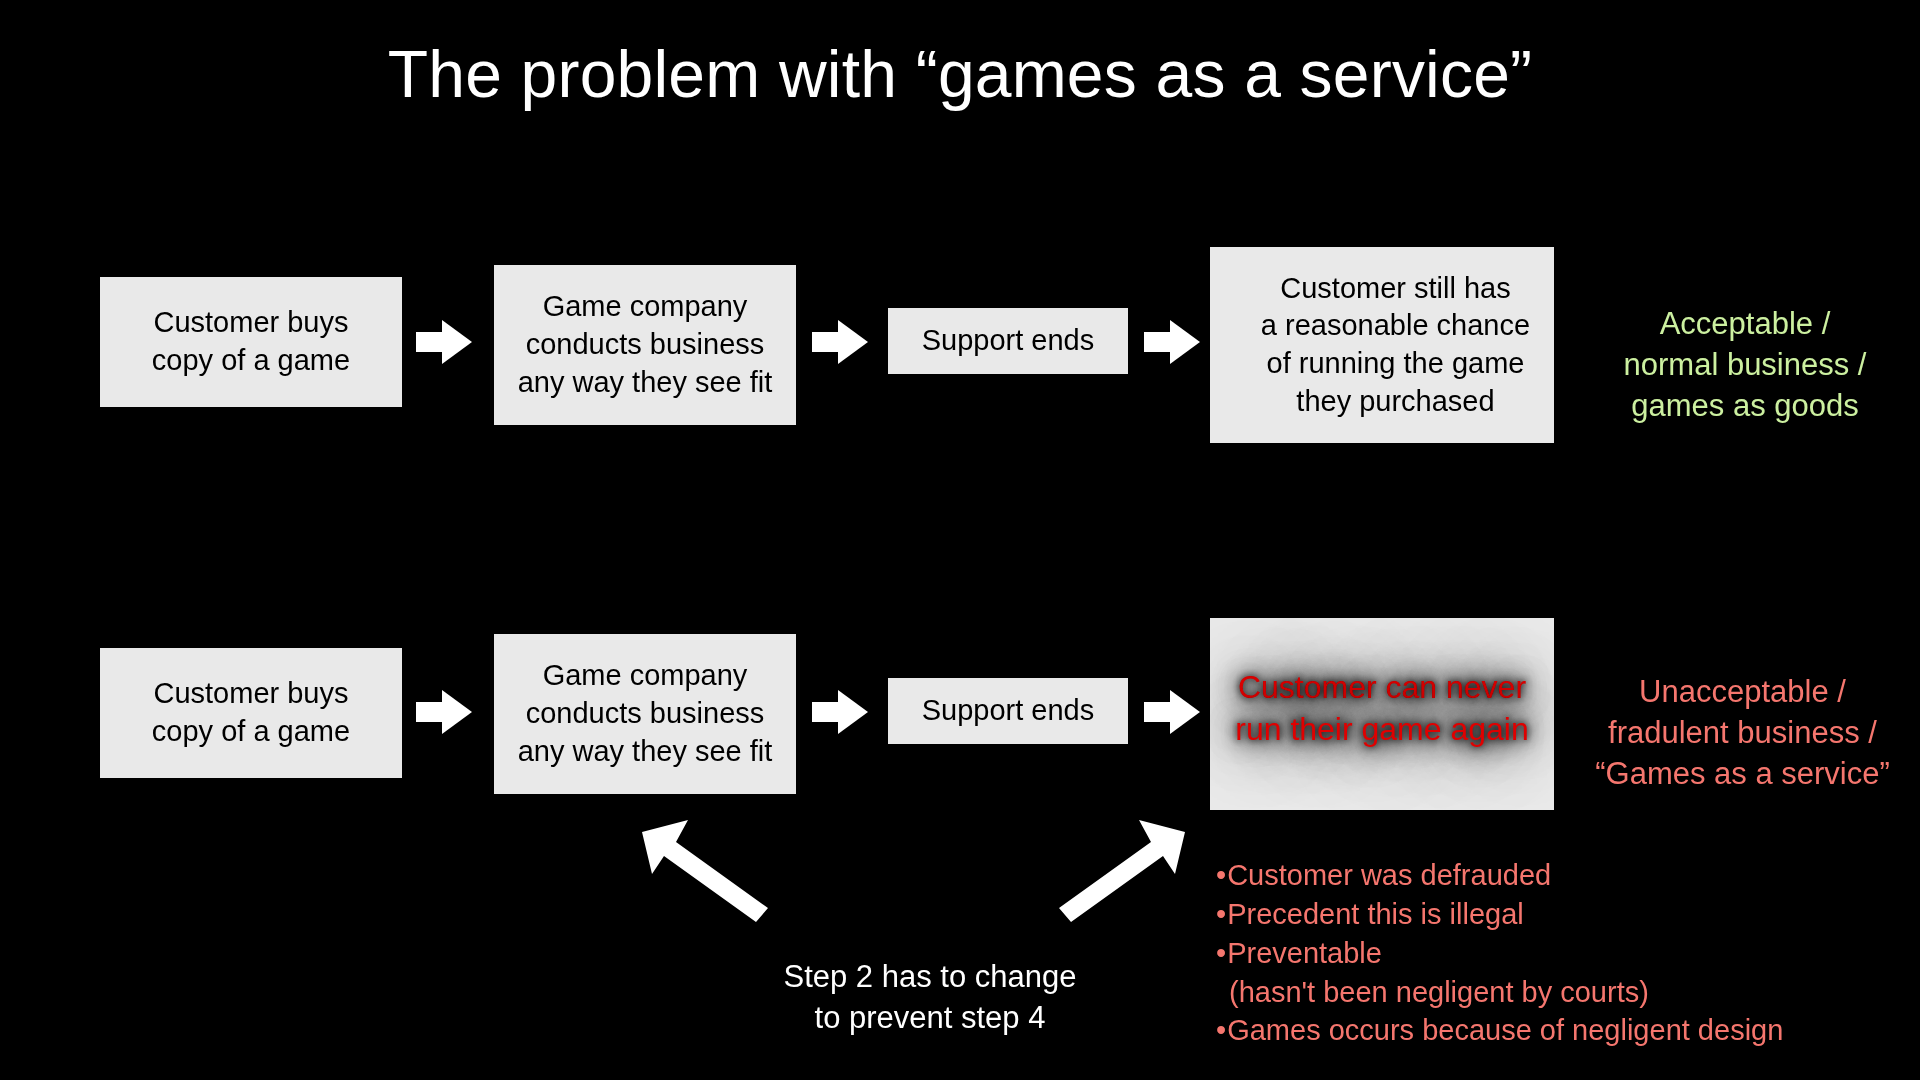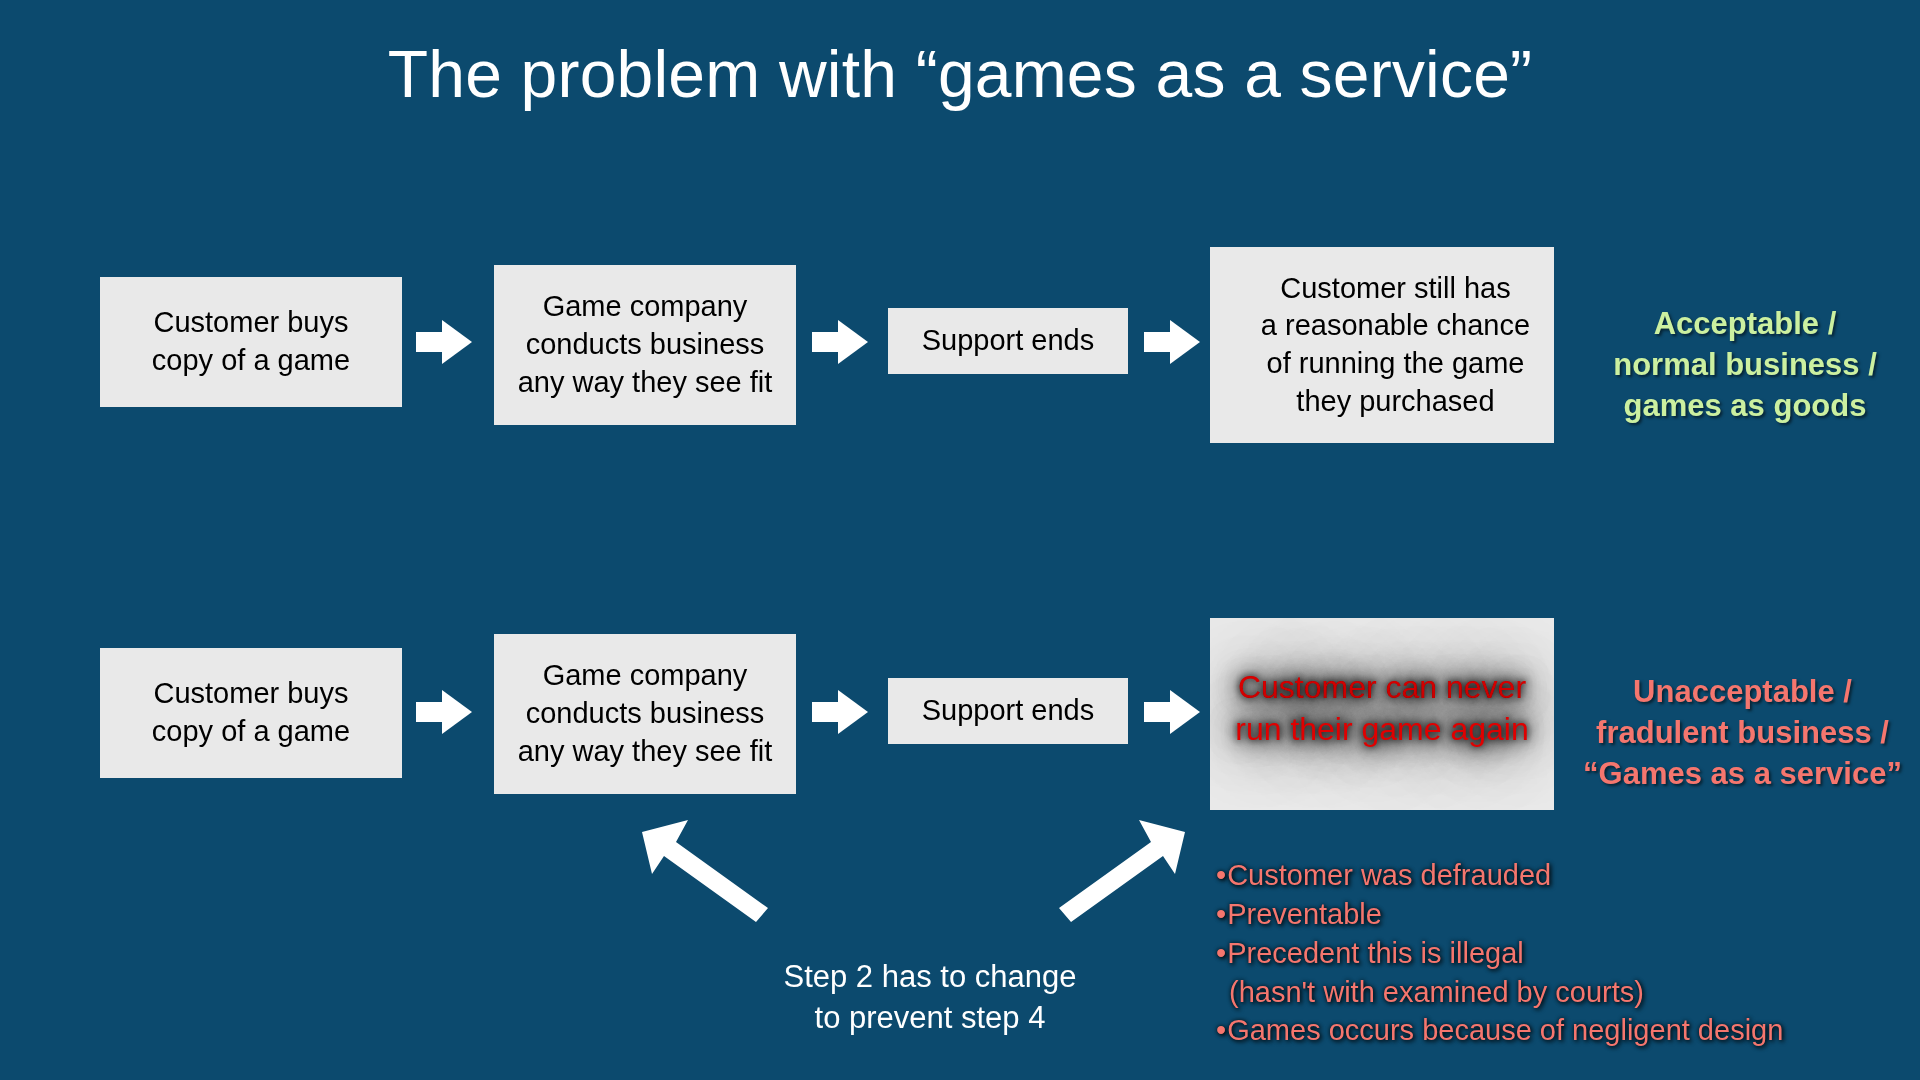--- a/index.html
+++ b/index.html
@@ -12,21 +12,21 @@
     height: 1080px;
     position: relative;
     overflow: hidden;
     font-family: "Liberation Sans", sans-serif;
     -webkit-font-smoothing: antialiased;
   }
 
   .slide {
     position: absolute;
     inset: 0;
-    background: #0c4a6e;
+    background: #000000;
   }
 
   
   .title {
     position: absolute;
     top: 38px;
     left: 0;
     width: 1920px;
     text-align: center;
     color: #ffffff;
@@ -129,21 +129,21 @@
 
   #arrow-up-left  { left: 640px;  top: 812px; width: 132px; height: 110px; }
   #arrow-up-right { left: 1055px; top: 812px; width: 132px; height: 110px; }
 
   
   .annotation {
     position: absolute;
     text-align: center;
     font-size: 31px;
     line-height: 1.33;
-    font-weight: 700;
+    font-weight: 400;
   }
   #annotation-acceptable {
     left: 1580px;
     top: 303px;
     width: 330px;
     color: #ccf0a0;
     text-shadow: 2px 2px 3px rgba(0,0,0,0.55);
   }
   #annotation-unacceptable {
     left: 1570px;
@@ -263,24 +263,24 @@
     <polygon points="130,20 84,8 96,30 4,96 16,110 108,44 120,62" fill="#ffffff"></polygon>
   </svg>
 
   <div id="step-caption">Step 2 has to change<br>to prevent step 4</div>
 
   <div id="consequence-list">
     <div class="bullet-line">
       <span class="dot">•</span><span>Customer was defrauded</span>
     </div>
     <div class="bullet-line">
+      <span class="dot">•</span><span>Precedent this is illegal</span>
+    </div>
+    <div class="bullet-line">
       <span class="dot">•</span><span>Preventable</span>
     </div>
-    <div class="bullet-line">
-      <span class="dot">•</span><span>Precedent this is illegal</span>
-    </div>
-    <div class="sub-line">(hasn't with examined by courts)</div>
+    <div class="sub-line">(hasn't been negligent by courts)</div>
     <div class="bullet-line">
       <span class="dot">•</span><span>Games occurs because of negligent design</span>
     </div>
   </div>
 
 </div>
 
 </body></html>

